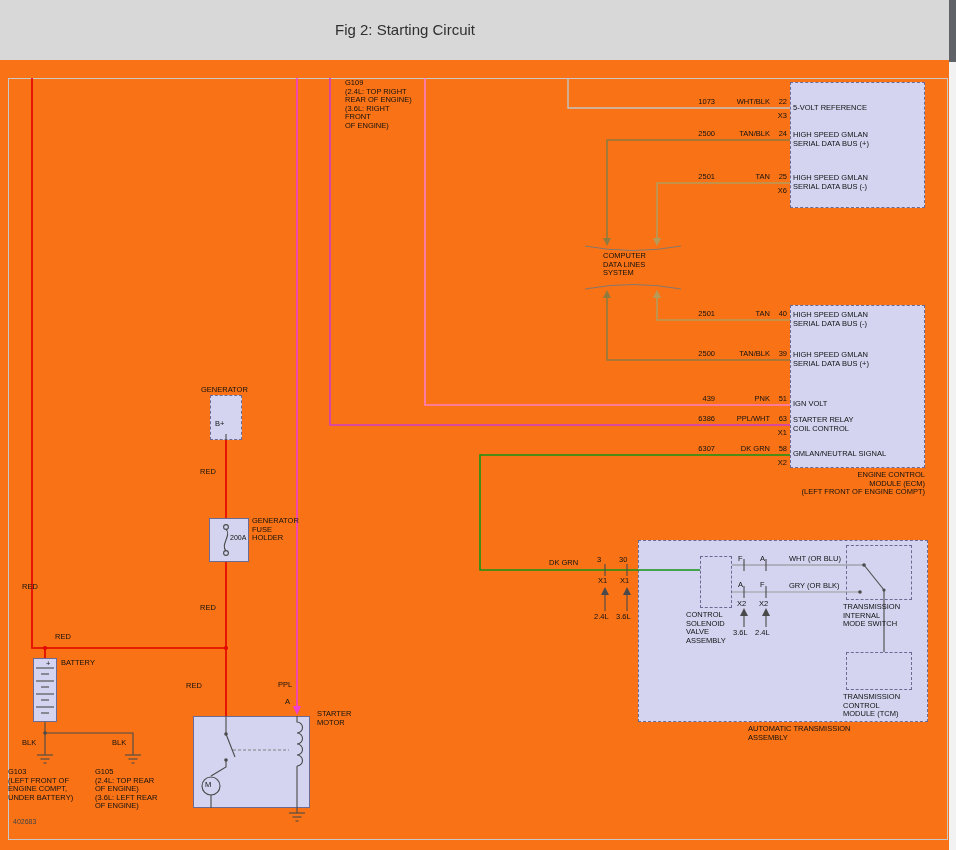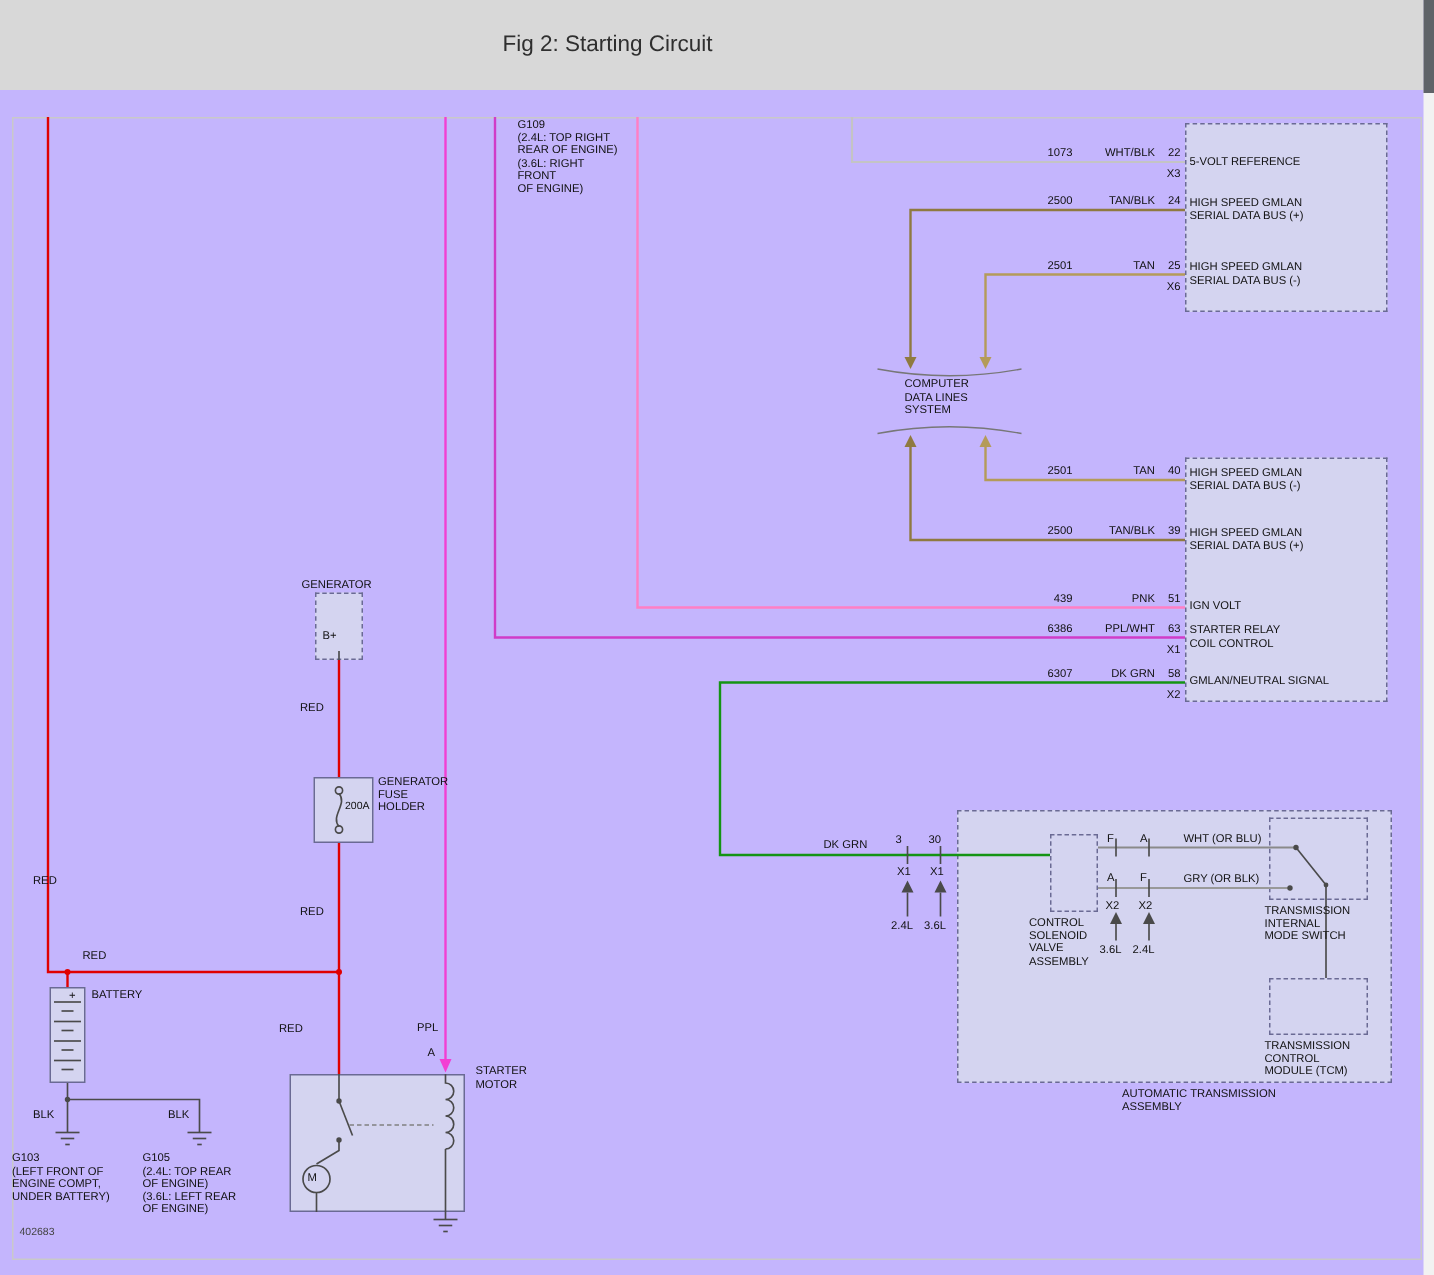--- a/index.html
+++ b/index.html
@@ -1,17 +1,17 @@
 <!DOCTYPE html>
 <html><head>
 <meta charset="utf-8">
 <style>
   *{margin:0;padding:0;box-sizing:border-box}
   body{font-family:"Liberation Sans","DejaVu Sans",sans-serif;background:#ffffff}
-  .stage{position:relative;width:956px;height:850px;background:#c4b5fd;overflow:hidden}
+  .stage{position:relative;width:956px;height:850px;background:#f97316;overflow:hidden}
   .header{position:absolute;left:0;top:0;width:949px;height:60px;background:#d8d8d8}
   .header .title{position:absolute;left:0;top:21px;width:810px;text-align:center;font-size:15px;color:#2f2f2f}
   .scroll{position:absolute;left:949px;top:0;width:7px;height:850px;background:#f2f2f2}
   .scroll .thumb{position:absolute;left:0;top:0;width:7px;height:62px;background:#5f6368}
   .frame{position:absolute;left:8px;top:78px;width:940px;height:762px;border:1px solid #c9c9c9}
   .box{position:absolute;background:#d4d4f0;border:1px solid #6a6a94}
   .dashed{border-style:dashed}
   .nofill{background:transparent}
   svg.wires{position:absolute;left:0;top:0;width:956px;height:850px;pointer-events:none}
   .lbl{position:absolute;font-size:7.5px;line-height:8.6px;color:#111;white-space:pre-line}
@@ -210,20 +210,23 @@
   <div class="lbl r" style="left:770px;top:429px;width:17px">X1</div>
   <div class="lbl" style="left:793px;top:416px">STARTER RELAY
 COIL CONTROL</div>
 
   <div class="lbl r" style="left:685px;top:445px;width:30px">6307</div>
   <div class="lbl r" style="left:723px;top:445px;width:47px">DK GRN</div>
   <div class="lbl r" style="left:772px;top:445px;width:15px">58</div>
   <div class="lbl r" style="left:770px;top:459px;width:17px">X2</div>
   <div class="lbl" style="left:793px;top:450px">GMLAN/NEUTRAL SIGNAL</div>
 
+  <div class="lbl r" style="left:790px;top:471px;width:135px">ENGINE CONTROL
+MODULE (ECM)
+(LEFT FRONT OF ENGINE COMPT)</div>
 
   <div class="lbl" style="left:201px;top:386px">GENERATOR</div>
   <div class="lbl" style="left:215px;top:420px">B+</div>
   <div class="lbl" style="left:252px;top:517px">GENERATOR
 FUSE
 HOLDER</div>
   <div class="lbl s7" style="left:230px;top:534px">200A</div>
   <div class="lbl" style="left:61px;top:659px">BATTERY</div>
   <div class="lbl" style="left:46px;top:660px">+</div>
   <div class="lbl" style="left:317px;top:710px">STARTER

